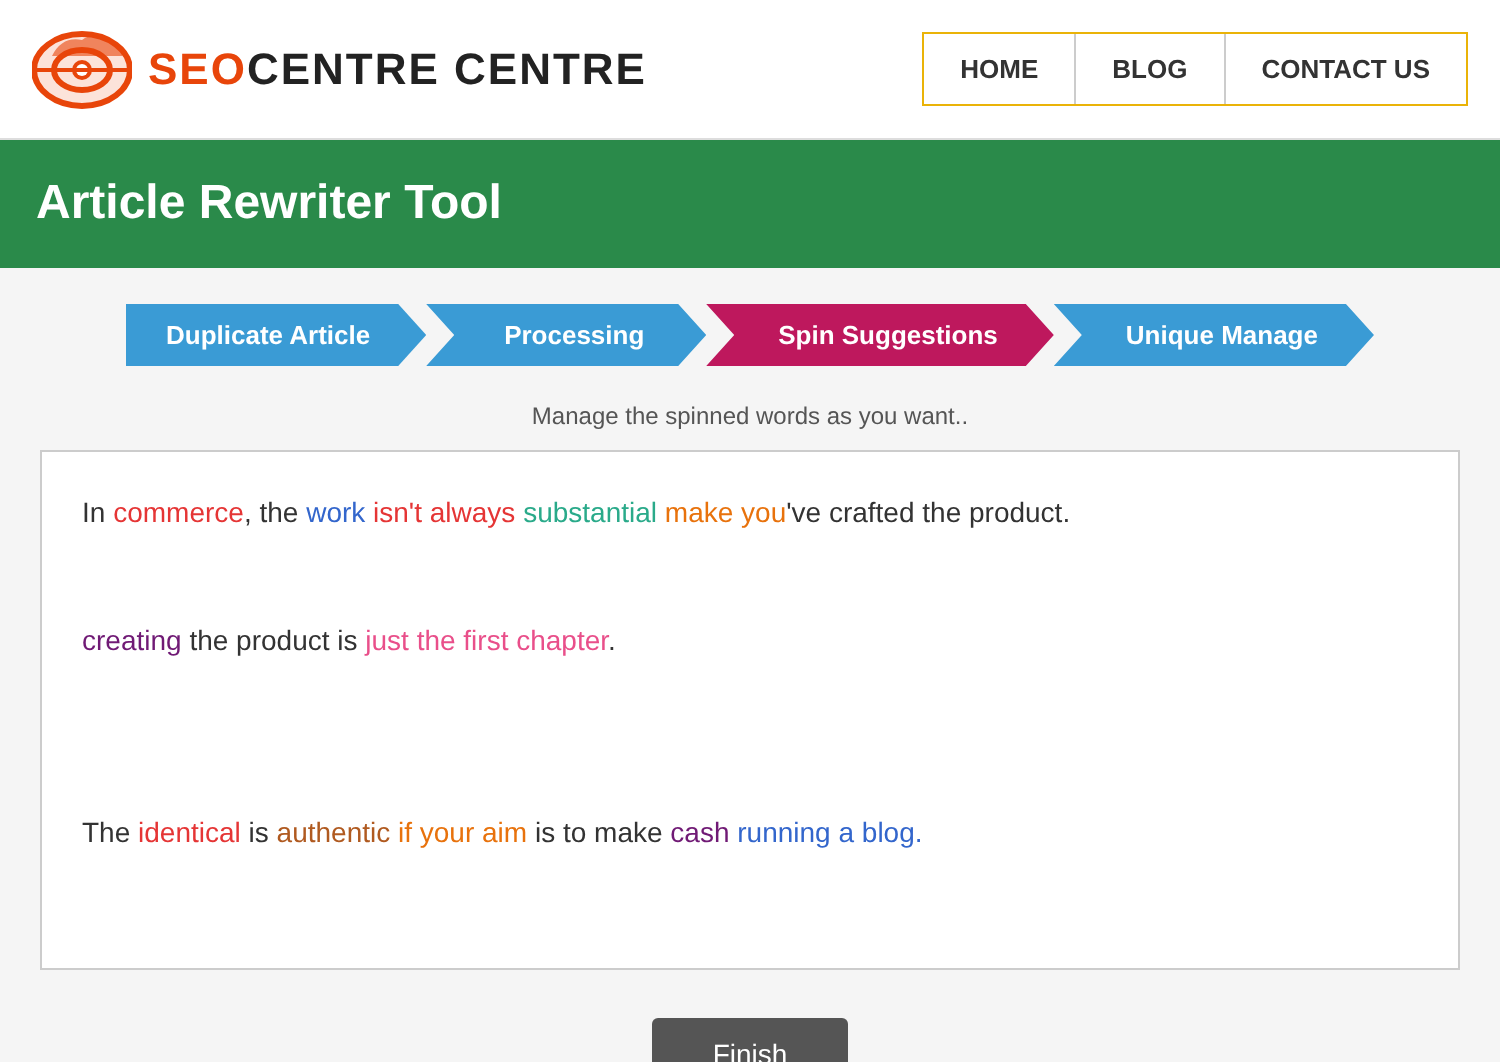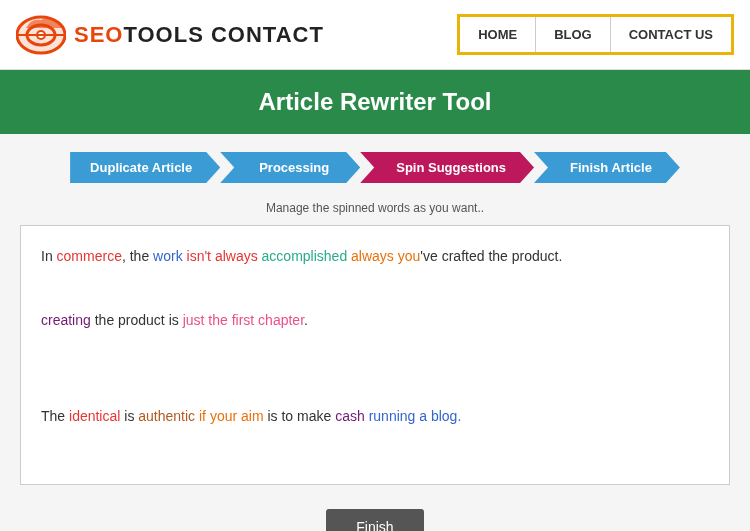--- a/index.html
+++ b/index.html
@@ -28,41 +28,41 @@
       font-size: 22px;
       font-weight: bold;
       color: #222;
       letter-spacing: 1px;
     }
     .logo-text span.seo { color: #e8450a; }
     .logo-text span.tools { color: #222; }
     .nav-links {
       display: flex;
       align-items: stretch;
-      border: 3px solid #eab308;
+      border: 1px solid #eab308;
     }
     .nav-link {
       padding: 10px 18px;
       font-size: 13px;
       font-weight: bold;
       color: #333;
       cursor: pointer;
       border-right: 1px solid #ccc;
       display: flex;
       align-items: center;
       background: #fff;
       text-decoration: none;
     }
     .nav-link:last-child { border-right: none; }
 
     
     .title-bar {
       background: #2a8a4a;
       color: #fff;
-      text-align: center;
+      text-align: left;
       padding: 18px;
       font-size: 24px;
       font-weight: bold;
     }
 
     
     .steps-bar {
       display: flex;
       justify-content: center;
       align-items: center;
@@ -158,45 +158,45 @@
       <ellipse cx="25" cy="25" rx="24" ry="18" fill="#e8450a" opacity="0.15"></ellipse>
       <ellipse cx="25" cy="25" rx="24" ry="18" fill="none" stroke="#e8450a" stroke-width="3"></ellipse>
       <ellipse cx="25" cy="25" rx="14" ry="10" fill="none" stroke="#e8450a" stroke-width="3"></ellipse>
       <circle cx="25" cy="25" r="5" fill="#e8450a"></circle>
       <circle cx="25" cy="25" r="3" fill="#fff"></circle>
       <line x1="1" y1="25" x2="49" y2="25" stroke="#e8450a" stroke-width="2"></line>
 
       <path d="M10 18 Q15 8 25 10 Q32 5 40 12 Q46 12 45 18" fill="#e8450a" opacity="0.6"></path>
     </svg>
     <div class="logo-text">
-      <span class="seo">SEO</span><span class="tools">TOOLS CONTACT</span>
+      <span class="seo">SEO</span><span class="tools">CENTRE CENTRE</span>
     </div>
   </div>
   <nav class="nav-links">
     <a class="nav-link">HOME</a>
     <a class="nav-link">BLOG</a>
     <a class="nav-link">CONTACT US</a>
   </nav>
 </div>
 
 <div class="title-bar">Article Rewriter Tool</div>
 
 <div class="steps-bar">
   <div class="step step-duplicate">Duplicate Article</div>
   <div class="step step-processing">Processing</div>
   <div class="step step-spin">Spin Suggestions</div>
-  <div class="step step-unique">Finish Article</div>
+  <div class="step step-unique">Unique Manage</div>
 </div>
 
 <div class="subtitle">Manage the spinned words as you want..</div>
 
 <div class="content-wrapper">
   <div class="article-box">
     <p>
-      In <span class="c-red">commerce</span>, the <span class="c-blue">work</span> <span class="c-red">isn't always</span> <span class="c-teal">accomplished</span> <span class="c-orange">always you</span>'ve crafted the product.
+      In <span class="c-red">commerce</span>, the <span class="c-blue">work</span> <span class="c-red">isn't always</span> <span class="c-teal">substantial</span> <span class="c-orange">make you</span>'ve crafted the product.
     </p>
     <p>&nbsp;</p>
     <p>
       <span class="c-green">creating</span> the product is <span class="c-pink">just the first chapter</span>.
     </p>
     <p>&nbsp;</p>
     <p>&nbsp;</p>
     <p>
       The <span class="c-red">identical</span> is <span class="c-brown">authentic</span> <span class="c-orange">if your aim</span> is to make <span class="c-green">cash</span> <span class="c-blue">running a blog.</span>
     </p>

